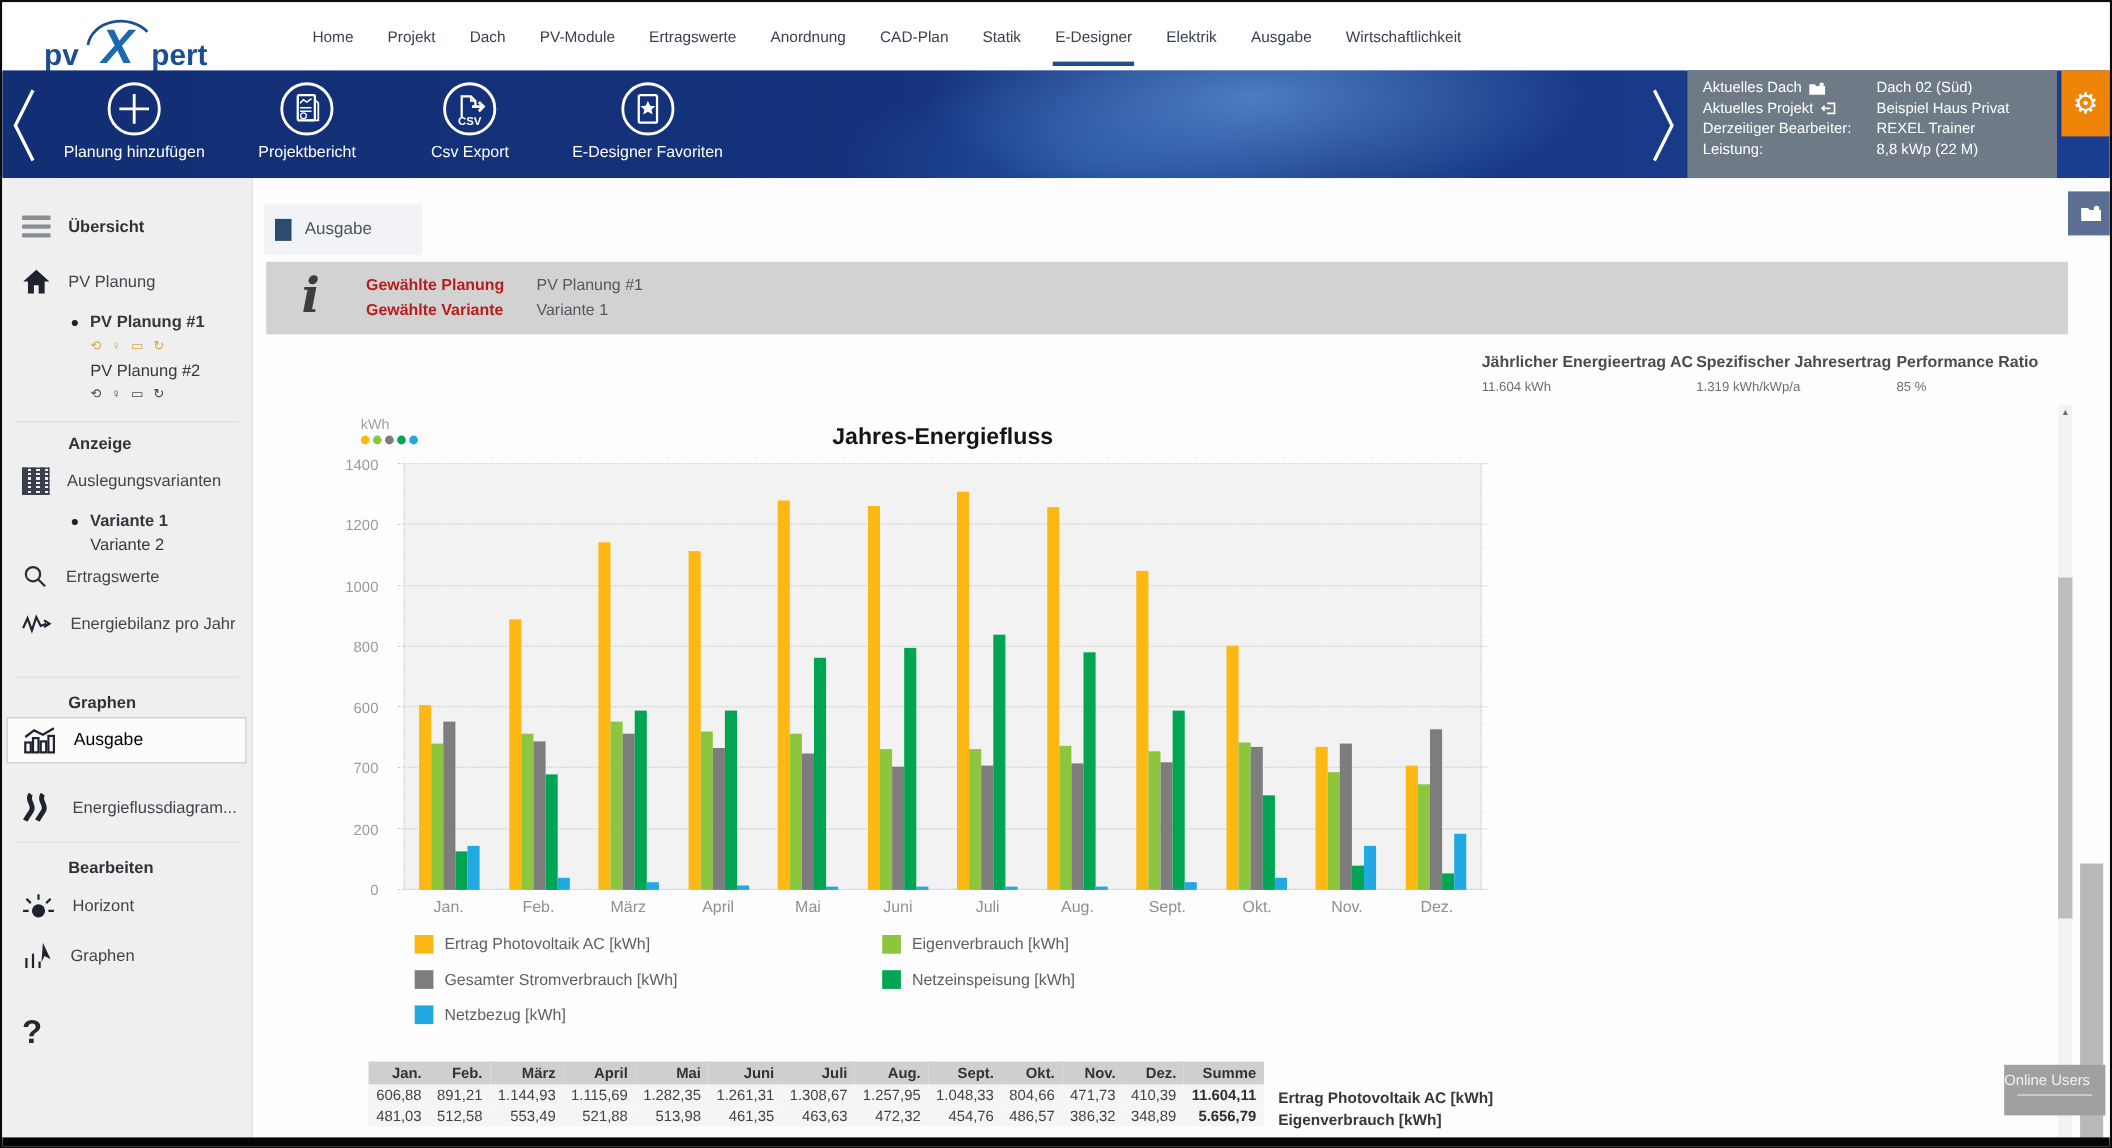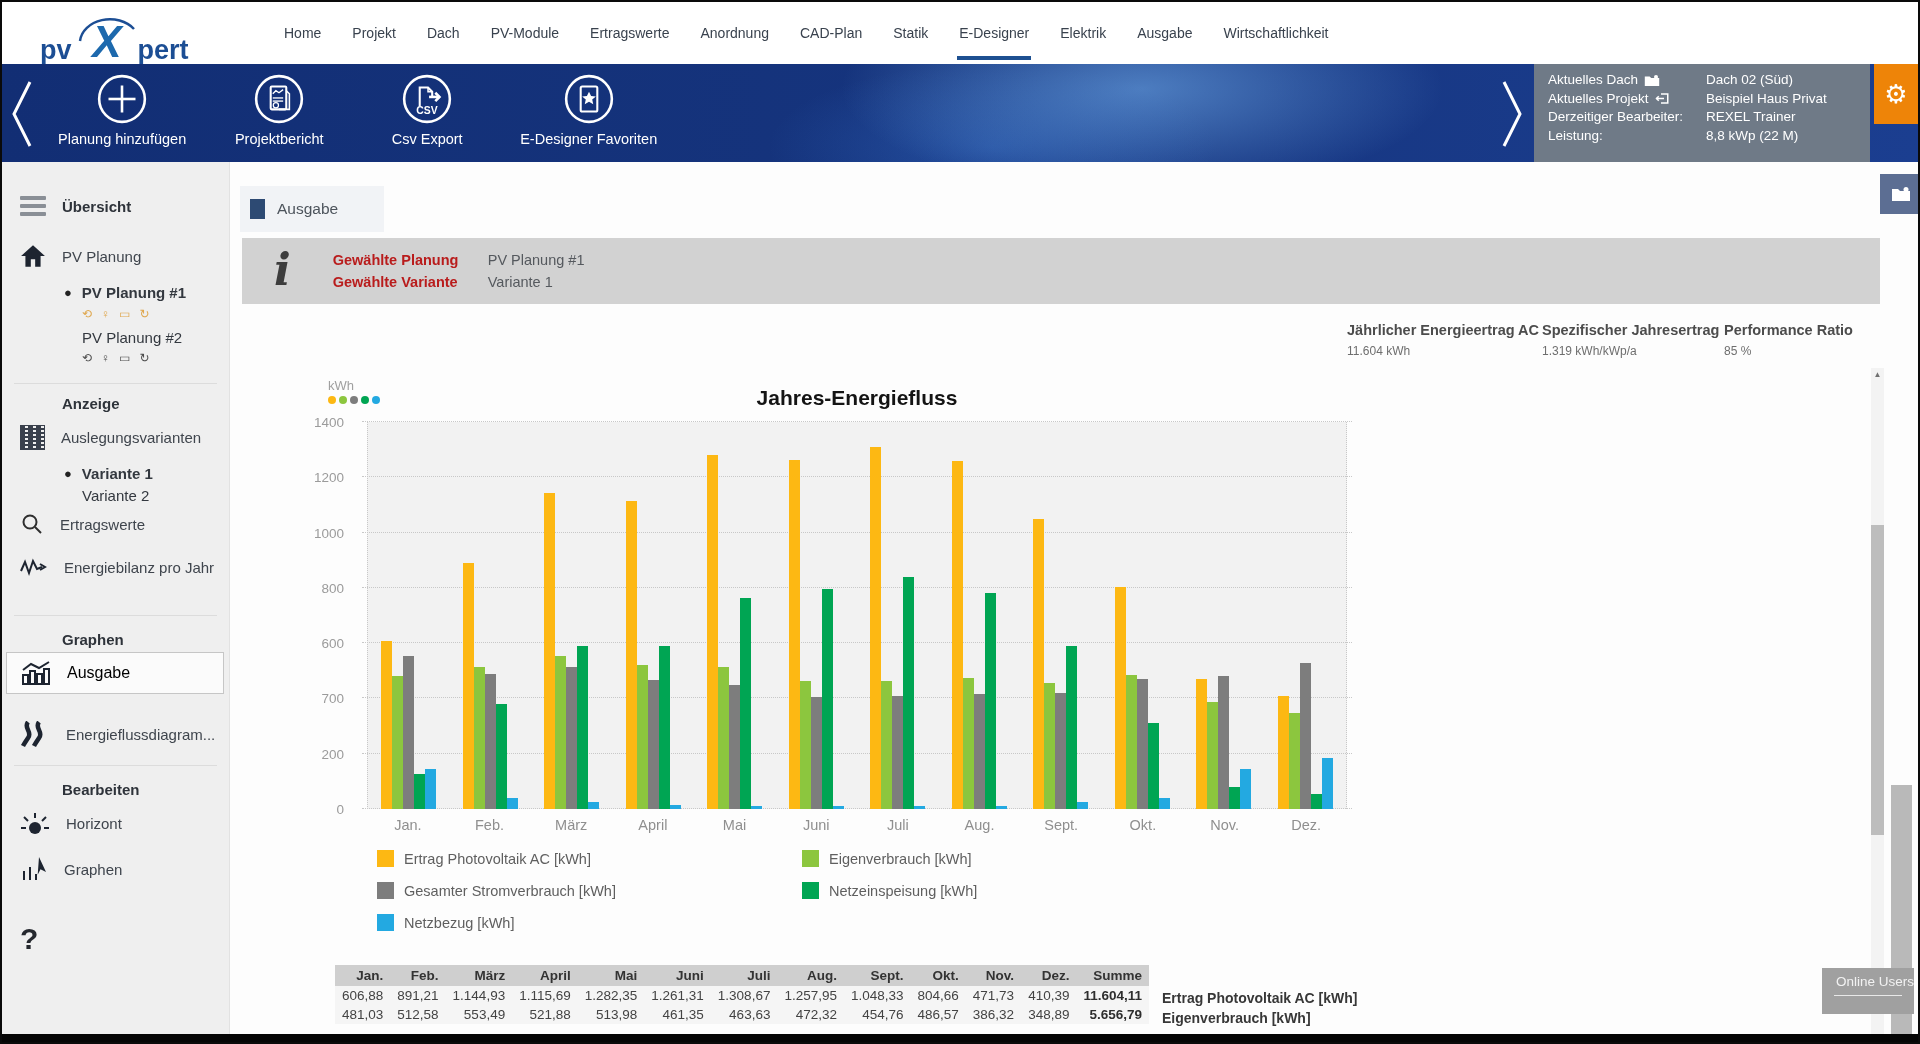--- a/index.html
+++ b/index.html
@@ -102,21 +102,21 @@
   .dtable .summe { font-weight:700; color:#2e2e2e; }
   .trow-labels { position:absolute; left:932px; top:826px; }
   .trow-labels div { font-size:14px; font-weight:700; color:#373737; line-height:20px; white-space:nowrap; }
 
   
   .folder-tab { position:absolute; left:1650px; top:12px; width:42px; height:40px; background:#5c6e93; display:flex; align-items:center; justify-content:center; cursor:pointer; }
   .vscroll { position:absolute; left:1641px; top:206px; width:13px; height:670px; background:#f3f3f3; }
   .vscroll .up { position:absolute; top:2px; left:0; width:13px; text-align:center; font-size:8px; color:#707070; cursor:pointer; }
   .vscroll .thumb { position:absolute; left:0; top:157px; width:13px; height:310px; background:#bdbdbd; cursor:pointer; }
   .grey-bar { position:absolute; left:1661px; top:623px; width:21px; height:253px; background:#b9b9b9; }
-  .online-users { position:absolute; left:1592px; top:806px; width:92px; height:46px; background:#a0a0a0; text-align:right; cursor:pointer; }
+  .online-users { position:absolute; left:1592px; top:806px; width:92px; height:46px; background:#a0a0a0; text-align:left; cursor:pointer; }
   .online-users .t { font-size:13.5px; color:#f2f2f2; margin-top:6px; }
   .online-users .ul { width:68px; border-top:1px solid #e8e8e8; margin:6px auto 0 auto; }
 
   .bottom-strip { position:absolute; left:0; bottom:0; width:100%; height:8px; background:#050505; }
 </style>
 </head>
 <body>
 
 <div id="app">
 

